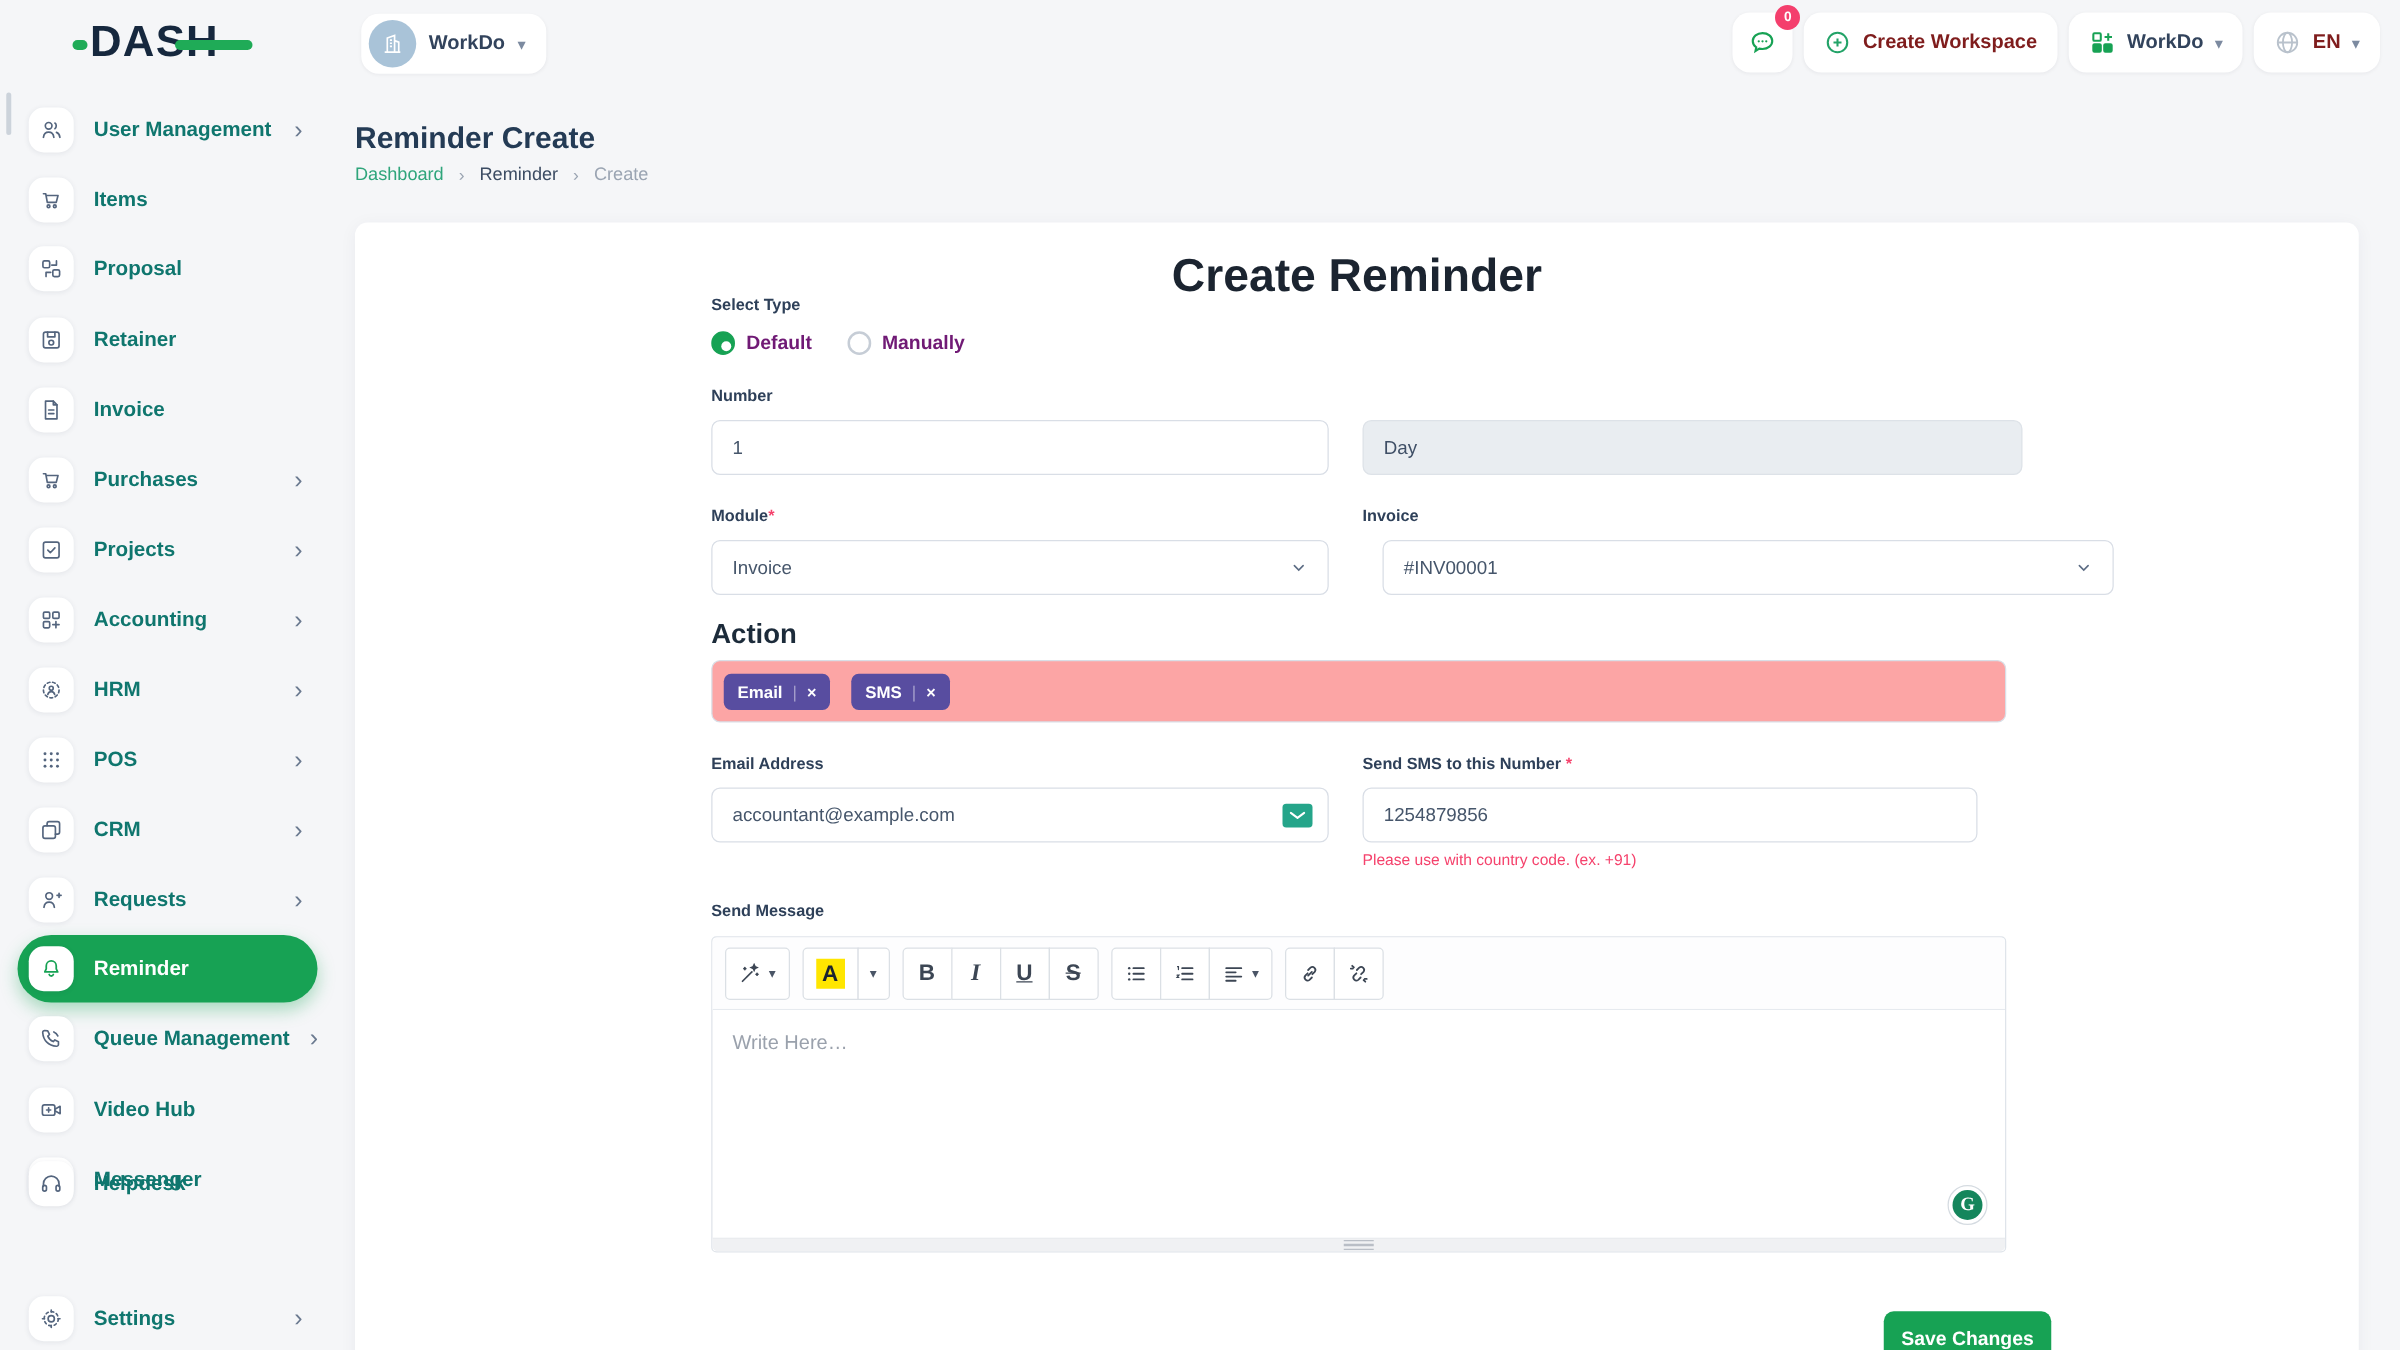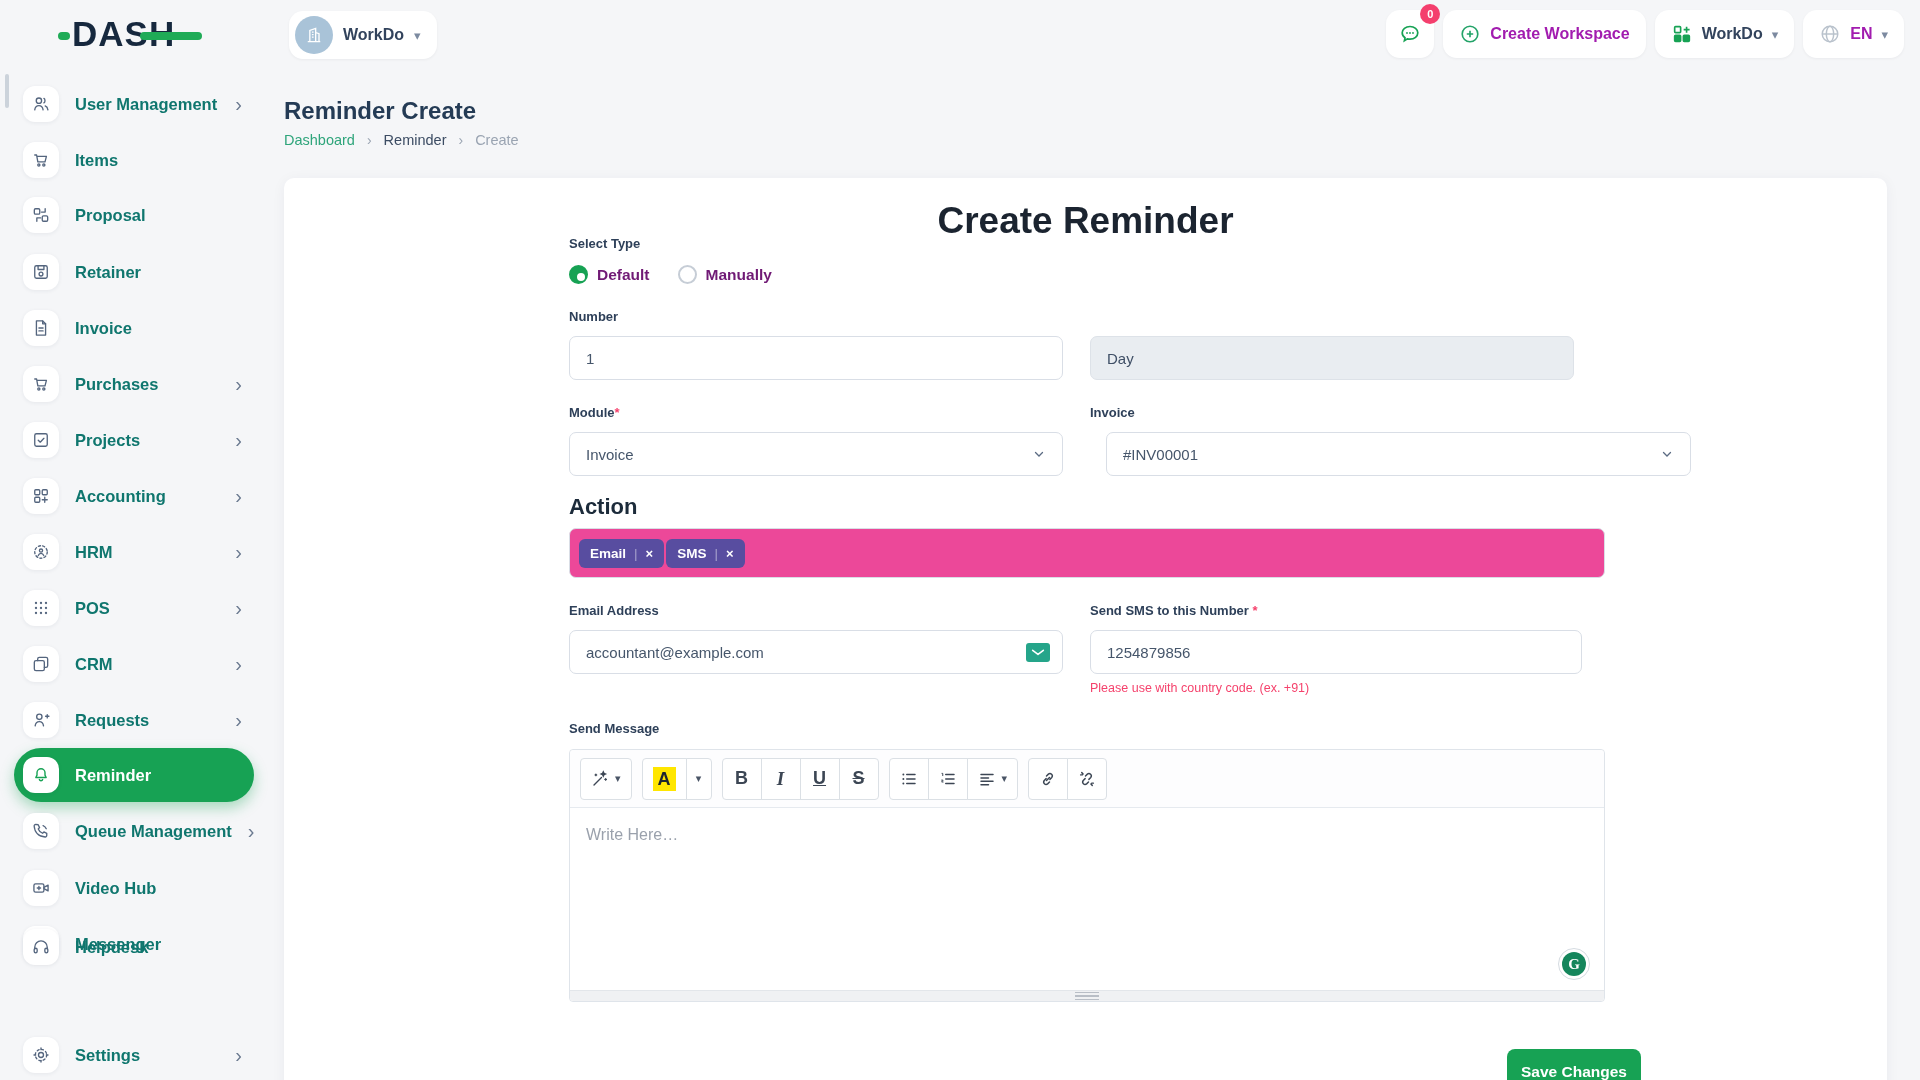--- a/index.html
+++ b/index.html
@@ -23,21 +23,21 @@
   .pill { background:#fff; border-radius:14px; box-shadow:0 1px 3px rgba(16,24,40,.05); display:flex; align-items:center; cursor:pointer; }
   .ws-pill { position:absolute; left:289px; top:11px; height:48px; padding:0 16px 0 6px; gap:10px; }
   .ws-avatar { width:38px; height:38px; border-radius:50%; background:#a9c3d8; display:flex; align-items:center; justify-content:center; }
   .ws-name { font-size:16px; font-weight:600; color:#32435c; }
   .caret { font-size:13px; color:#7c8aa0; }
 
   .header-right { position:absolute; right:16px; top:10px; display:flex; gap:9px; align-items:center; }
   .icon-btn { position:relative; width:48px; height:48px; border-radius:14px; justify-content:center; }
   .badge { position:absolute; top:-6px; right:-6px; min-width:20px; height:20px; border-radius:10px; background:#f43f6d; color:#fff; font-size:11px; font-weight:700; display:flex; align-items:center; justify-content:center; padding:0 5px; }
   .hdr-pill { height:48px; padding:0 16px; gap:9px; font-size:16px; }
-  .green-text { color:#a21caf; font-weight:600; }
+  .green-text { color:#7f1d1d; font-weight:600; }
   .navy-text { color:#32435c; font-weight:600; }
 
   
   .sidebar { position:absolute; left:0; top:66px; width:262px; bottom:0; }
   .sidebar-scroll { position:absolute; left:5px; top:8px; width:4px; height:34px; border-radius:2px; background:#ccd3db; }
   .nav-item { position:absolute; left:14px; width:240px; height:54px; display:flex; align-items:center; gap:16px; padding:0 12px 0 9px; cursor:pointer; border-radius:27px; }
   .tile { width:36px; height:36px; border-radius:12px; background:#fff; box-shadow:0 1px 4px rgba(23,43,77,.07); display:flex; align-items:center; justify-content:center; flex:0 0 auto; }
   .nav-label { font-size:16.5px; font-weight:600; color:#0f766e; flex:1 1 auto; white-space:nowrap; }
   .nav-chevron { font-size:20px; line-height:1; color:#6b7a90; font-weight:400; }
   .nav-item.active { background:#17a254; box-shadow:0 6px 14px rgba(23,162,84,.35); }
@@ -68,21 +68,21 @@
   .sel-chevron { color:#5b6b83; }
 
   .radio-row { position:absolute; display:flex; align-items:center; gap:28px; }
   .radio-opt { display:flex; align-items:center; gap:9px; cursor:pointer; }
   .radio { width:19px; height:19px; border-radius:50%; border:2px solid #c6cdd6; background:#fff; }
   .radio.checked { background:#17a254; border-color:#17a254; box-shadow:inset 0 0 0 4px #17a254, inset 0 0 0 20px #17a254; position:relative; }
   .radio.checked::after { content:""; position:absolute; left:5.5px; top:5.5px; width:8px; height:8px; background:#fff; border-radius:50%; }
   .radio-label { font-size:15.5px; font-weight:700; color:#701a75; }
 
   .action-heading { position:absolute; font-size:22px; font-weight:700; color:#1c2b3a; }
-  .tags-box { position:absolute; border:1px solid #d9dee6; border-radius:7px; background:#ec4899; display:flex; align-items:center; gap:2px; padding:0 9px; }
+  .tags-box { position:absolute; border:1px solid #d9dee6; border-radius:7px; background:#fca5a5; display:flex; align-items:center; gap:17px; padding:0 9px; }
   .tag { background:#584da0; color:#fff; border-radius:6px; font-size:13.5px; font-weight:600; display:flex; align-items:center; gap:8px; padding:7px 11px; }
   .tag-sep { opacity:.45; font-weight:400; }
   .tag-x { cursor:pointer; font-size:13px; }
 
   .helper { position:absolute; font-size:12.5px; color:#f5426c; }
 
   .mail-badge { width:24px; height:19px; border-radius:3px; background:#25a58a; display:flex; align-items:center; justify-content:center; }
 
   
   .editor { position:absolute; border:1px solid #dfe4ea; border-radius:4px; background:#fff; }
@@ -407,21 +407,21 @@
       <span class="radio-label">Default</span>
     </span>
     <span class="radio-opt">
       <span class="radio"></span>
       <span class="radio-label">Manually</span>
     </span>
   </div>
 
   <div class="f-label" style="left:285px; top:131px">Number</div>
   <input class="f-input" style="left: 285px; top: 158px; width: 494px;" value="1">
-  <input class="f-input disabled" style="left: 806px; top: 158px; width: 484px;" disabled="" value="Day">
+  <input class="f-input disabled" style="left: 806px; top: 158px; width: 528px;" disabled="" value="Day">
 
   <div class="f-label" style="left:285px; top:227px"><span>Module</span><span class="req">*</span></div>
   <div class="f-select" style="left:285px; top:254px; width:494px">
     <span>Invoice</span>
     <span class="sel-chevron">
       <svg width="14" height="14" viewBox="0 0 24 24" fill="none" stroke="#5b6b83" stroke-width="2.2" stroke-linecap="round">
           <path d="M6 9.5l6 6 6-6"></path>
         </svg>
     </span>
   </div>

